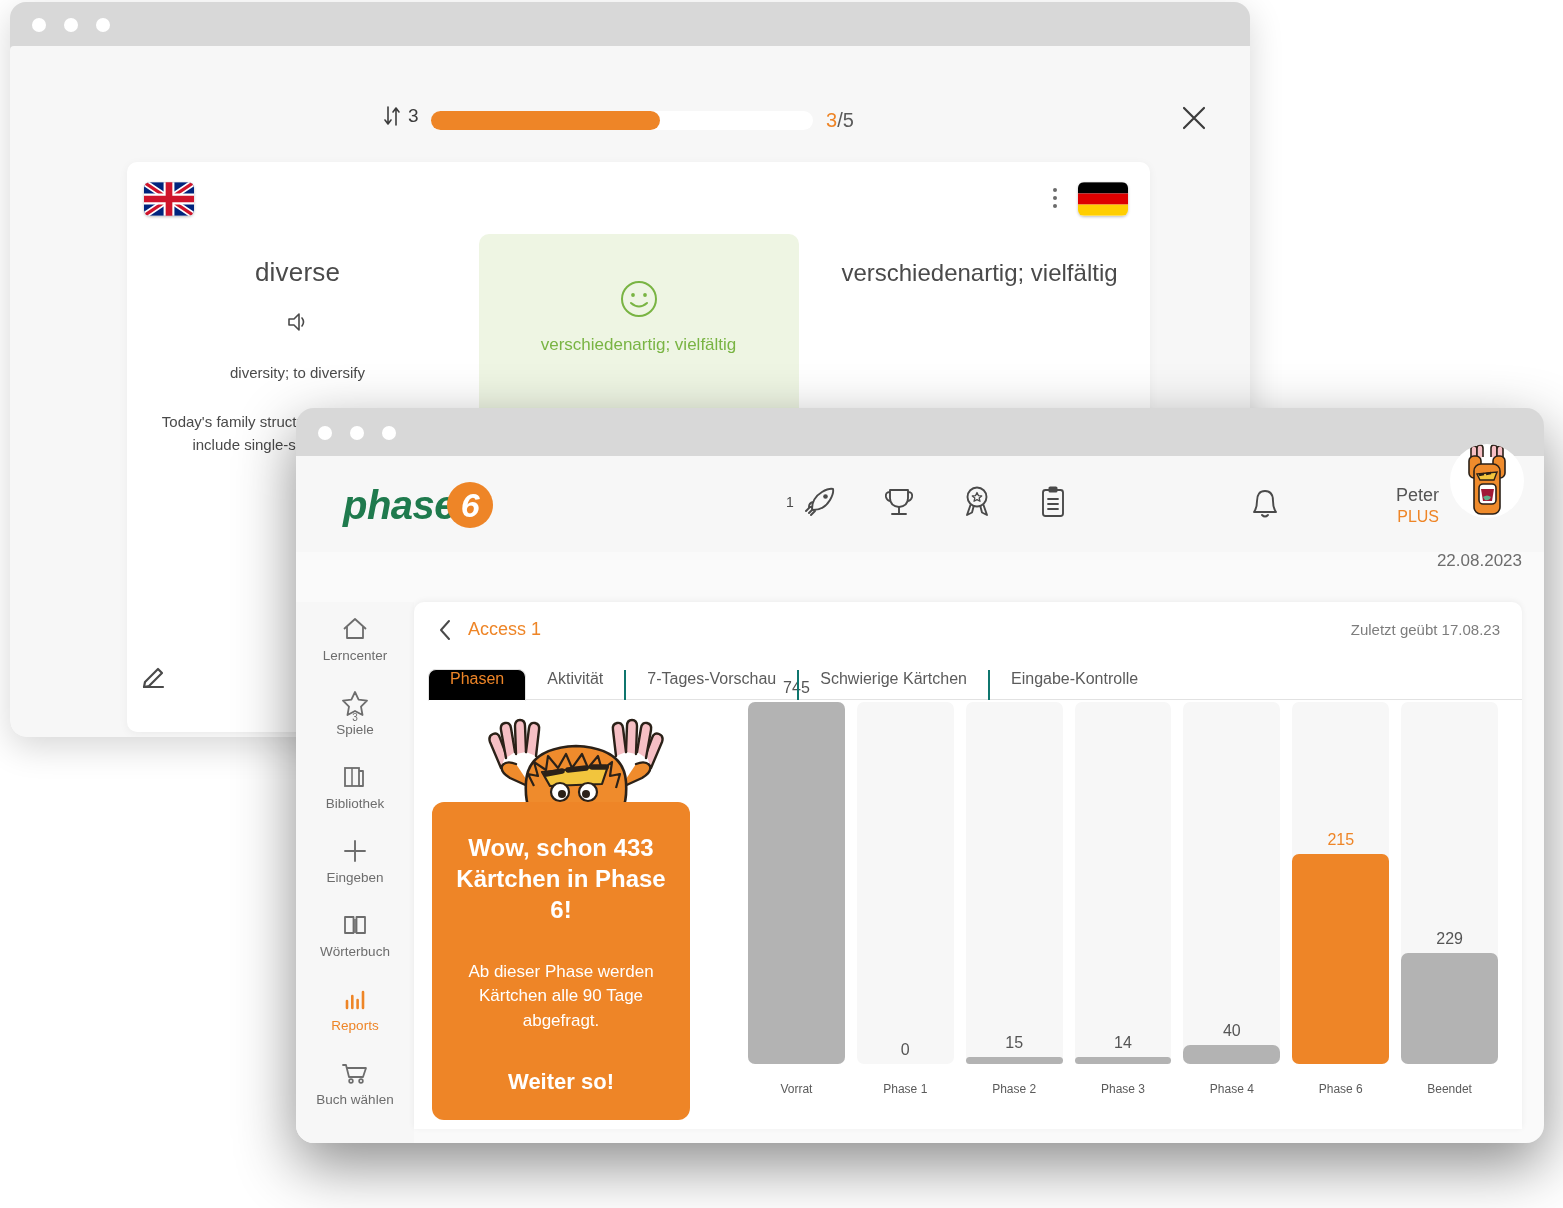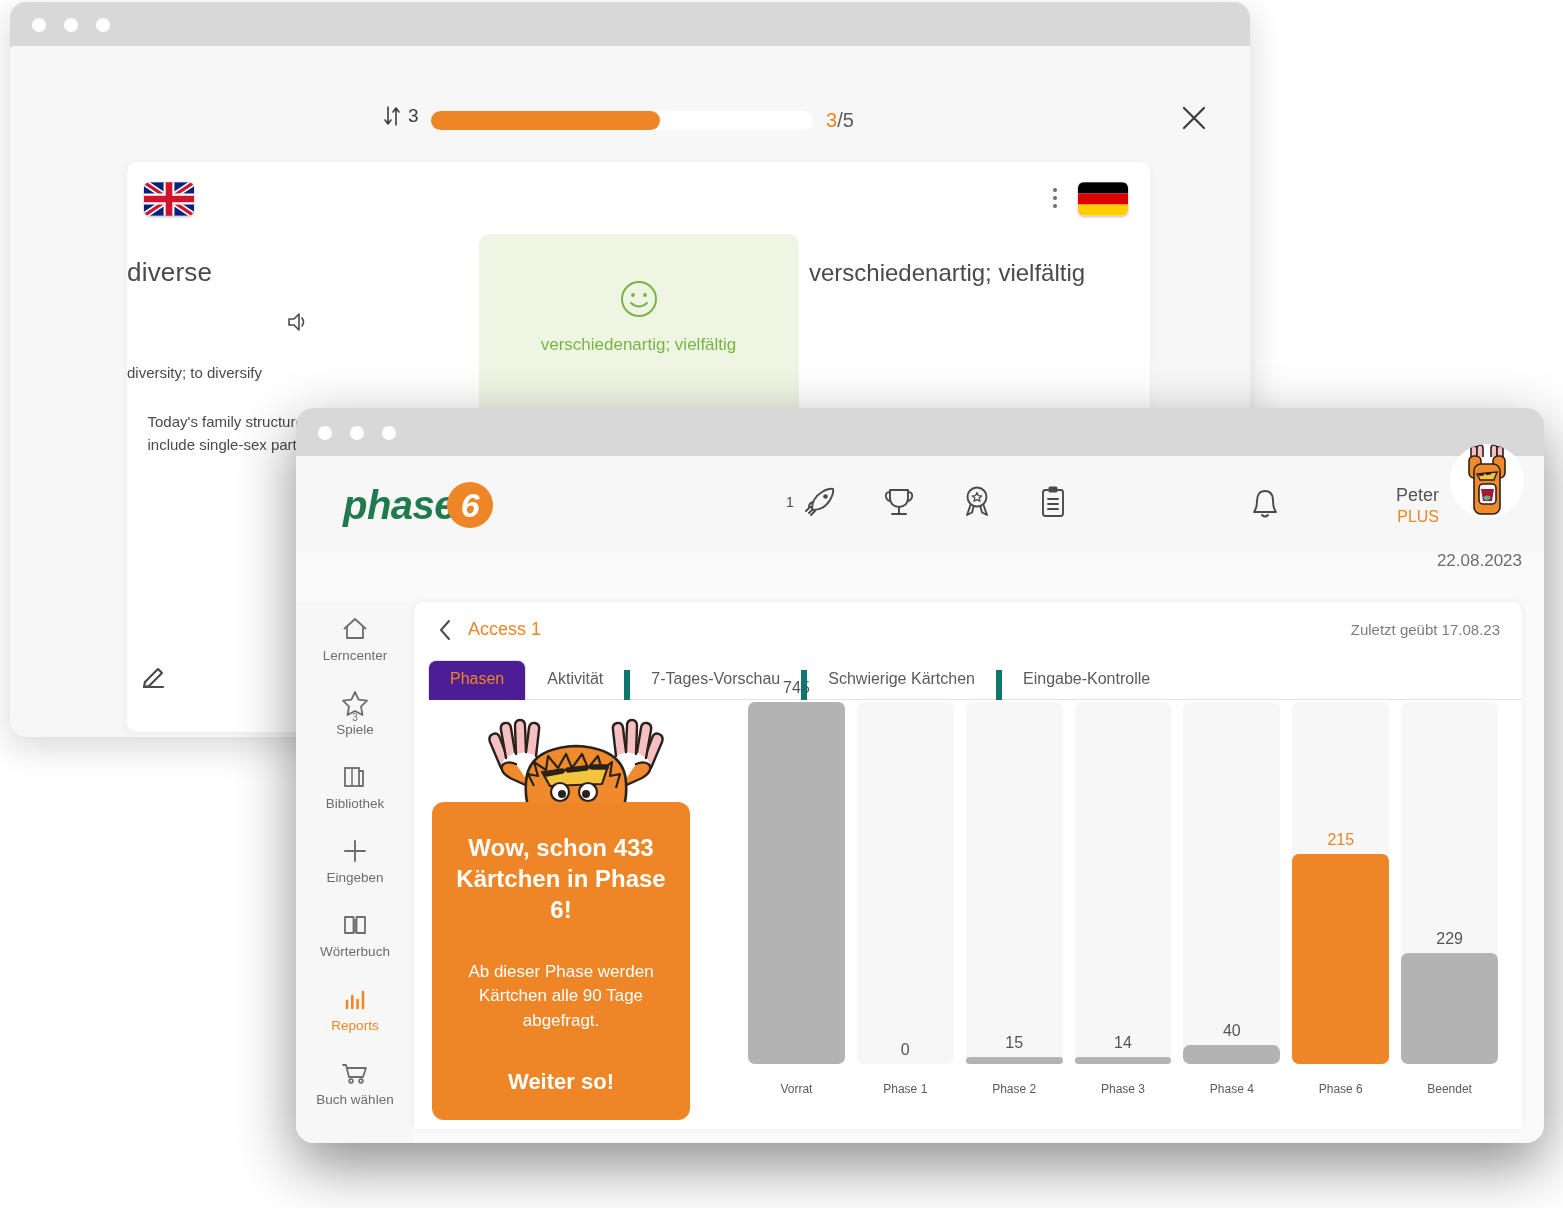--- a/index.html
+++ b/index.html
@@ -53,21 +53,21 @@
   .flag {
     width:50px; height:34px; border-radius:6px; overflow:hidden; position:absolute;
     box-shadow:0 1px 3px rgba(0,0,0,.25);
   }
   .flag-uk { left:17px; top:20px; }
   .flag-de { right:22px; top:20px; }
   .kebab { position:absolute; right:93px; top:26px; display:flex; flex-direction:column; gap:4px; cursor:pointer;}
   .kebab i { width:4px; height:4px; border-radius:50%; background:#6b6b6b; display:block;}
 
   .cols { position:absolute; left:0; top:62px; width:100%; display:flex; }
-  .col { flex:1 1 0; text-align:left; }
+  .col { flex:1 1 0; text-align:center; }
   .col.mid { position:relative; }
   .term { font-size:26px; color:#4a4a4a; margin-top:33px; letter-spacing:.2px;}
   .speaker { margin-top:22px; display:flex; justify-content:center; }
   .subline { margin-top:30px; font-size:15px; color:#4a4a4a; }
   .example { margin-top:29px; font-size:15px; color:#4a4a4a; line-height:1.55; max-width:300px; margin-left:auto; margin-right:auto;}
   .greencard {
     position:absolute; left:50%; transform:translateX(-50%); top:10px;
     width:320px; height:330px; background:#eef5e3; border-radius:10px;
     display:flex; flex-direction:column; align-items:center;
   }
@@ -140,27 +140,27 @@
   .back-chev { position:absolute; left:22px; top:16px; cursor:pointer;}
   .crumb { position:absolute; left:54px; top:17px; font-size:18px; color:#ee8527; cursor:pointer;}
   .lastprac { position:absolute; right:22px; top:19px; font-size:15px; color:#7d7d7d;}
 
   .tabs { position:relative; height:42px; padding-left:14px; display:flex; align-items:flex-end; }
   .tabs:after {
     content:""; position:absolute; left:14px; right:0; bottom:0; height:1px; background:#e2e2e2;
   }
   .tab {
     position:relative; z-index:2; font-size:16px; color:#5b5b5b;
-    padding:0 21px 12px; cursor:pointer; border-right:6px solid #0f766e;
+    padding:0 21px 12px; cursor:pointer; border-right:2px solid #0f766e;
   }
   .tab:last-child { border-right:none; }
   .tab.active {
-    color:#ee8527; background:#4c1d95;
+    color:#ee8527; background:#000000;
     border:1px solid #e2e2e2; border-bottom:1px solid #fff;
-    border-radius:8px 8px 0 0; padding:9px 21px 12px;
+    border-radius:8px 8px 0 0; padding:0 21px 12px;
     margin-bottom:-1px; border-right:1px solid #e2e2e2;
   }
 
   .panel-body { position:absolute; left:0; top:100px; right:0; bottom:0; display:flex; }
 
   
   .promo-wrap { position:relative; width:290px; flex:0 0 290px; margin-left:14px; }
   .monster-top {
     position:absolute; left:48px; top:6px; width:200px; height:118px;
   }

